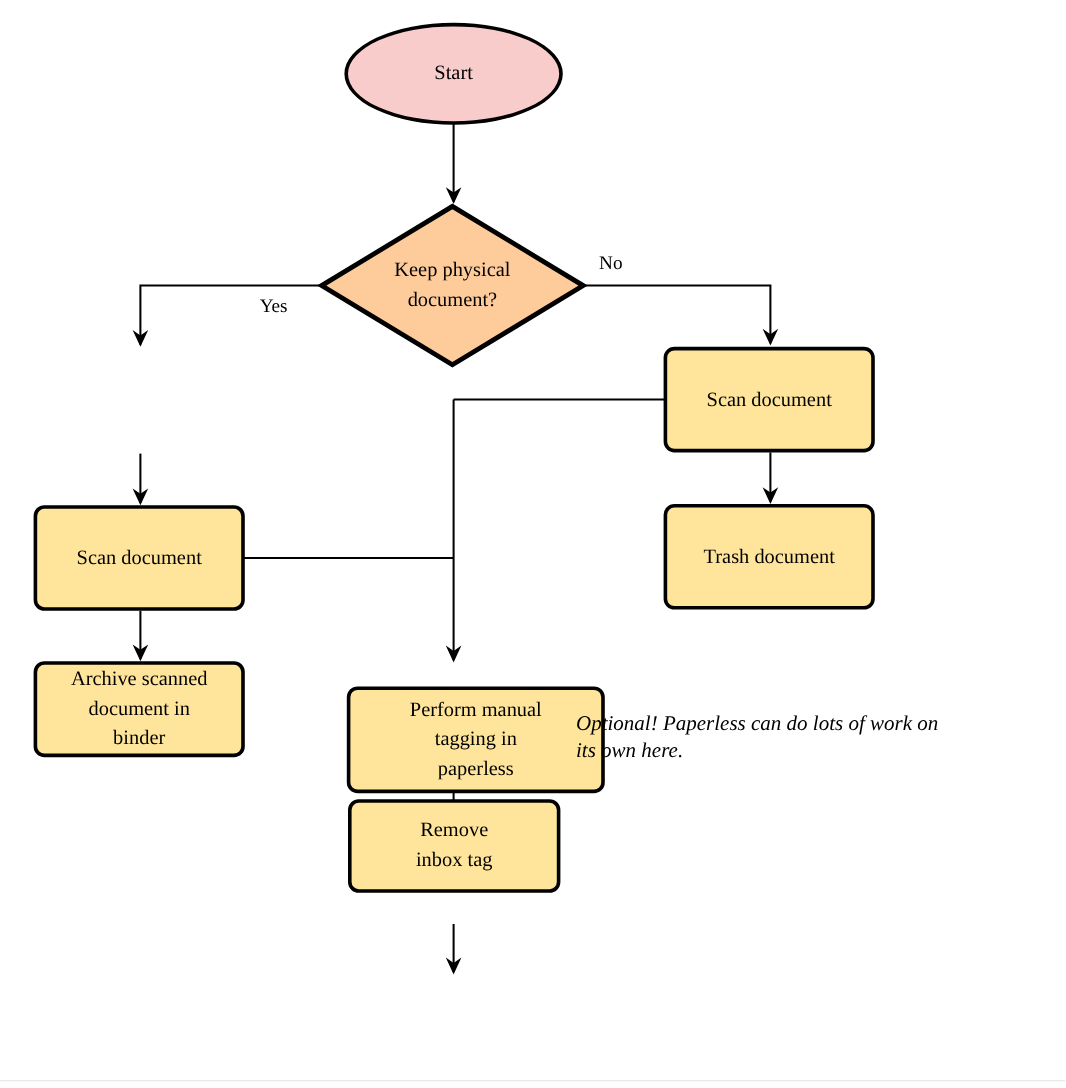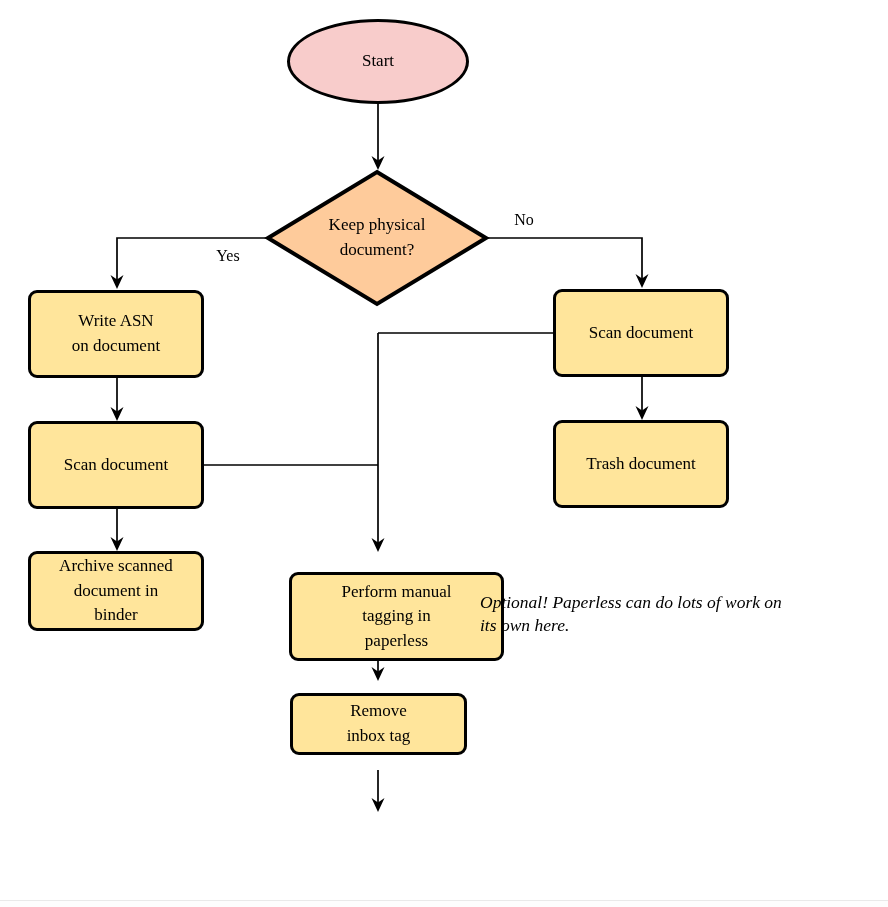--- a/index.html
+++ b/index.html
@@ -107,35 +107,33 @@
     <path class="arrowhead" d="M 378 812 L 371.5 798 L 378 802.5 L 384.5 798 Z"></path>
 
     <polygon class="diamond" points="377,172 486,238 377,304 268,238"></polygon>
   </svg>
 
   <div class="node terminal" style="left:287px; top:19px; width:182px; height:85px;">Start</div>
 
   <div class="decision-label" style="left:287px; top:206px; width:180px; height:64px;">Keep physical
 document?</div>
 
-  <div class="node process" style="left:28px; top:290px; width:176px; height:88px;">Write ASN
-on document</div>
   <div class="node process" style="left:28px; top:421px; width:176px; height:88px;">Scan document</div>
   <div class="node process" style="left:28px; top:551px; width:176px; height:80px;">Archive scanned
 document in
 binder</div>
   <div class="node process" style="left:553px; top:289px; width:176px; height:88px;">Scan document</div>
   <div class="node process" style="left:553px; top:420px; width:176px; height:88px;">Trash document</div>
   <div class="node process" style="left:289px; top:552px; width:215px; height:89px;margin-top:20px;">Perform manual
 tagging in
 paperless</div>
-  <div class="node process" style="left:290px; top:693px; width:177px; height:62px;">Remove
+  <div class="node process" style="left:290px; top:666px; width:177px; height:78px;">Remove
 inbox tag</div>
 
   <div class="edge-label" style="left:208px; top:211px; width:40px;margin-top:36px;">Yes</div>
-  <div class="edge-label" style="left:507px; top:211px; width:34px;">No</div>
+  <div class="edge-label" style="left:492px; top:211px; width:34px;">No</div>
 
   <div class="annotation" style="left:480px; top:591px; width:412px;">Optional! Paperless can do lots of work on
 its own here.</div>
 
   <div class="bottom-divider"></div>
 
 </div>
 
 </body></html>

